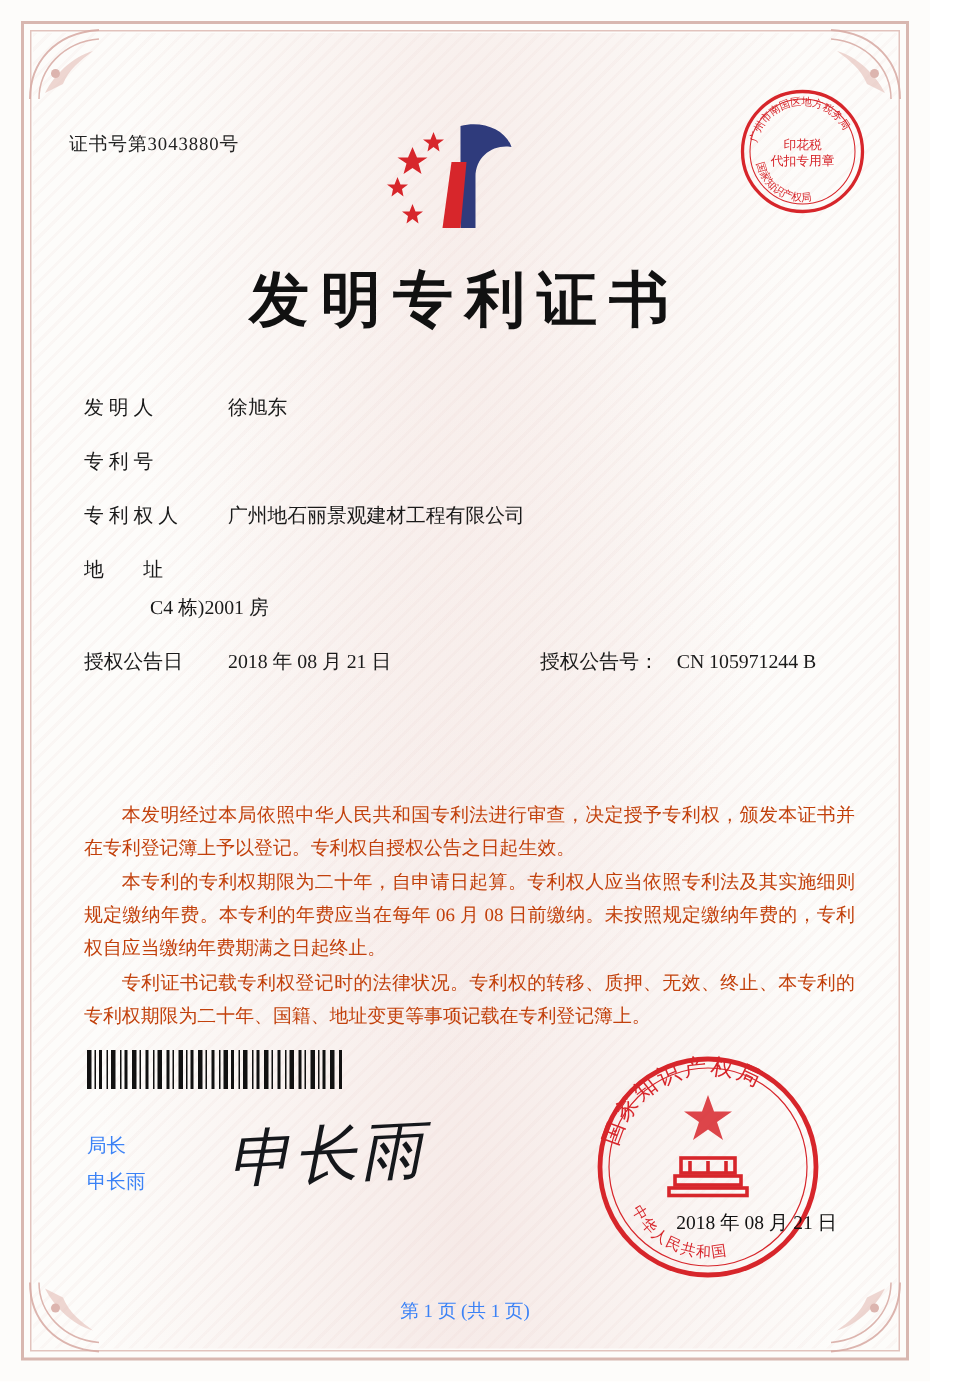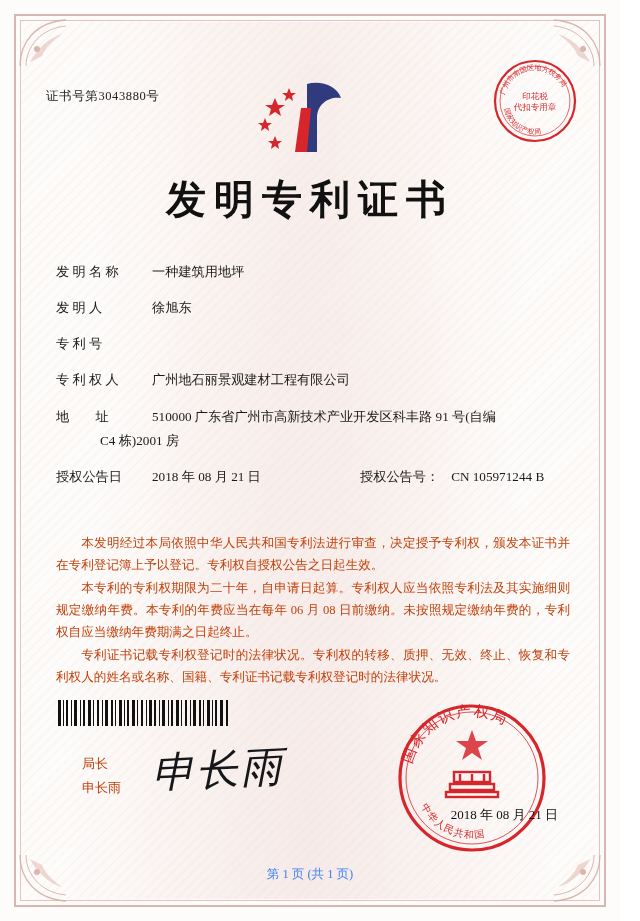--- a/index.html
+++ b/index.html
@@ -149,22 +149,21 @@
     height: 26px;
   }
 
   
   .sig-labels {
     position: absolute;
     left: 58px;
     top: 752px;
     font-size: 13px;
     line-height: 1.85;
-    color: #c2410c;
-    margin-left: 24px;
+    color: #3b82f6;
   }
   .sig-script {
     position: absolute;
     left: 152px;
     top: 742px;
     font-size: 42px;
     color: #15171b;
     font-family: "DejaVu Serif", serif;
     font-style: italic;
     letter-spacing: 2px;
@@ -262,59 +261,54 @@
       </text>
       <text x="43" y="41" font-size="8.5" fill="#d7262b" text-anchor="middle" font-family="'Liberation Serif',serif">印花税</text>
       <text x="43" y="52" font-size="8.5" fill="#d7262b" text-anchor="middle" font-family="'Liberation Serif',serif">代扣专用章</text>
     </svg>
   </div>
 
   <div class="title">发明专利证书</div>
 
   <div class="fields">
 
-    <div class="row">
-      <div class="lbl">发 明 名 称</div>
-      <div class="val">一种建筑用地坪</div>
-    </div>
 
     <div class="row">
       <div class="lbl">发 明 人</div>
       <div class="val">徐旭东</div>
     </div>
 
     <div class="row">
       <div class="lbl">专 利 号</div>
     </div>
 
 
     <div class="row">
       <div class="lbl">专 利 权 人</div>
       <div class="val">广州地石丽景观建材工程有限公司</div>
     </div>
 
     <div class="row">
       <div class="lbl">地        址</div>
-      <div class="val">510000  广东省广州市高新技术产业开发区科丰路 91 号(自编</div>
     </div>
     <div class="sub-line">C4 栋)2001 房</div>
 
     <div class="row">
       <div class="lbl">授权公告日</div>
       <div class="val" style="flex:0 0 196px">2018 年 08 月 21 日</div>
       <div class="val2">授权公告号：</div>
       <div class="val2">CN 105971244 B</div>
     </div>
 
   </div>
 
   <div class="paras">
     <p>本发明经过本局依照中华人民共和国专利法进行审查，决定授予专利权，颁发本证书并在专利登记簿上予以登记。专利权自授权公告之日起生效。</p>
     <p>本专利的专利权期限为二十年，自申请日起算。专利权人应当依照专利法及其实施细则规定缴纳年费。本专利的年费应当在每年 06 月 08 日前缴纳。未按照规定缴纳年费的，专利权自应当缴纳年费期满之日起终止。</p>
-    <p>专利证书记载专利权登记时的法律状况。专利权的转移、质押、无效、终止、恢复和专利权人的姓名或名称、国籍、专利证书记载专利权登记时的法律状况。</p>
+    <p>专利证书记载专利权登记时的法律状况。专利权的转移、质押、无效、终止、本专利的专利权期限为二十年、国籍、地址变更等事项记载在专利登记簿上。</p>
   </div>
 
   <div class="barcode">
     <svg width="172" height="26" viewBox="0 0 172 26">
       <g fill="#111">
         <rect x="0" y="0" width="3" height="26"></rect>
           <rect x="5" y="0" width="1" height="26"></rect>
         <rect x="8" y="0" width="2" height="26"></rect>
           <rect x="13" y="0" width="1" height="26"></rect>
         <rect x="16" y="0" width="3" height="26"></rect>

